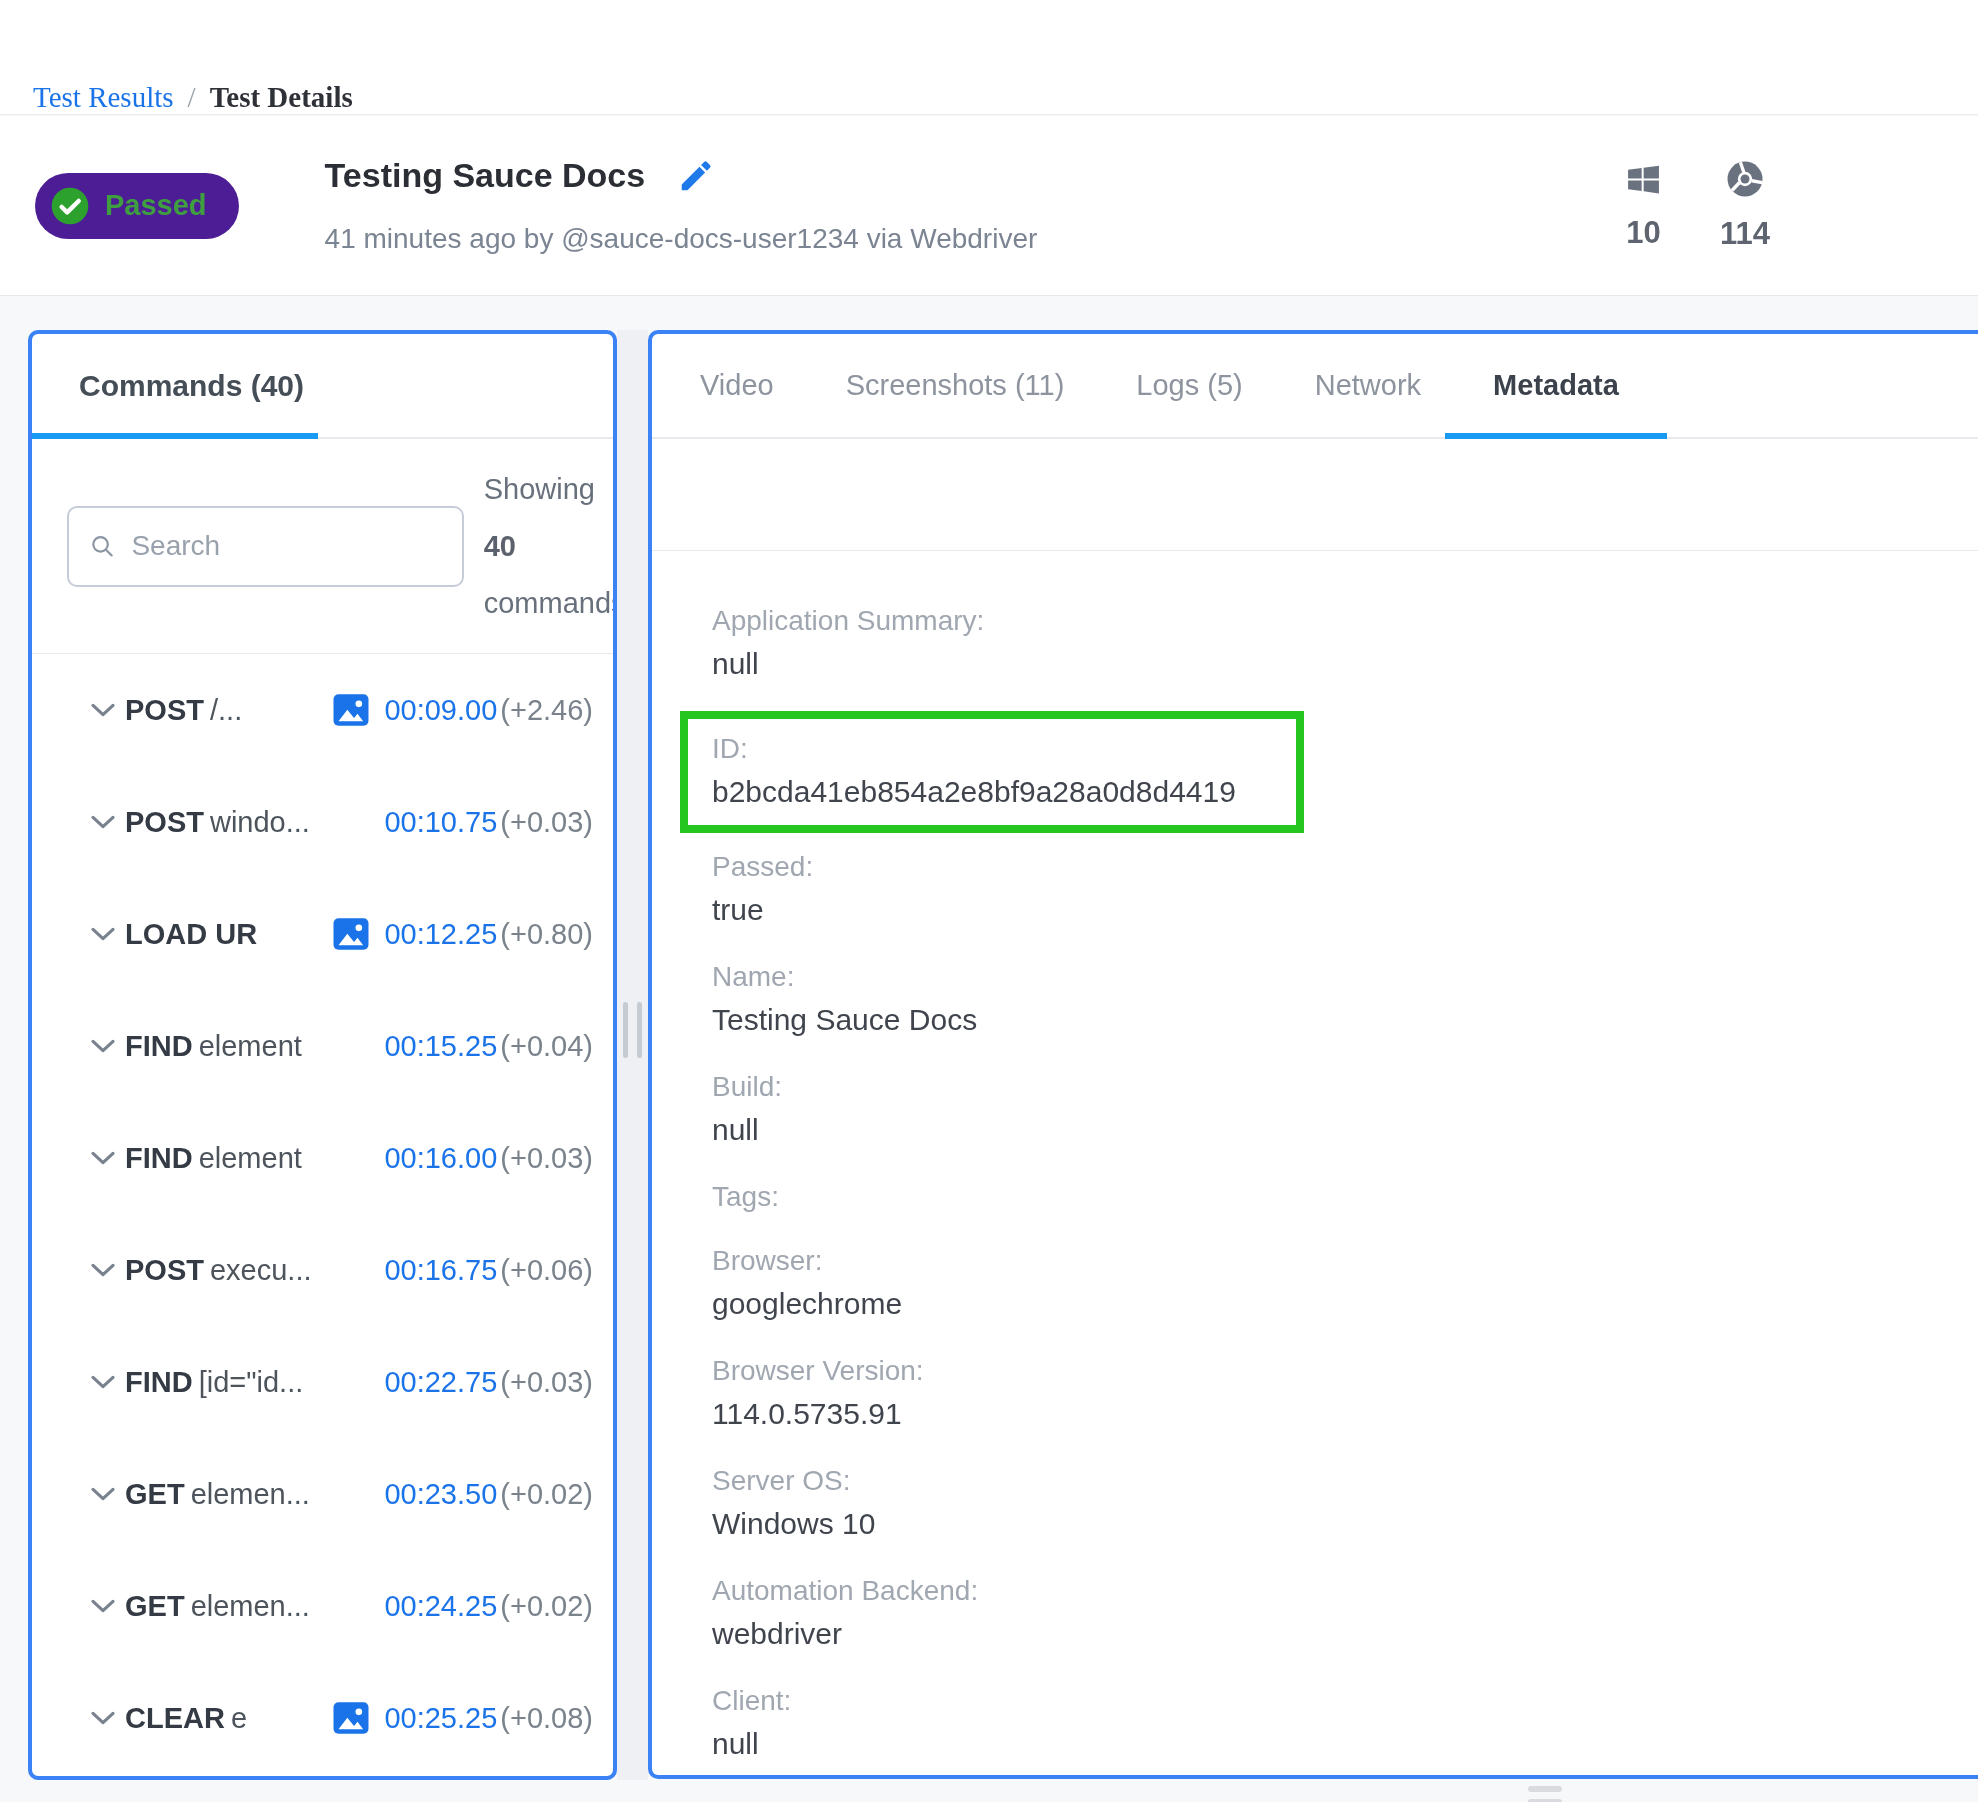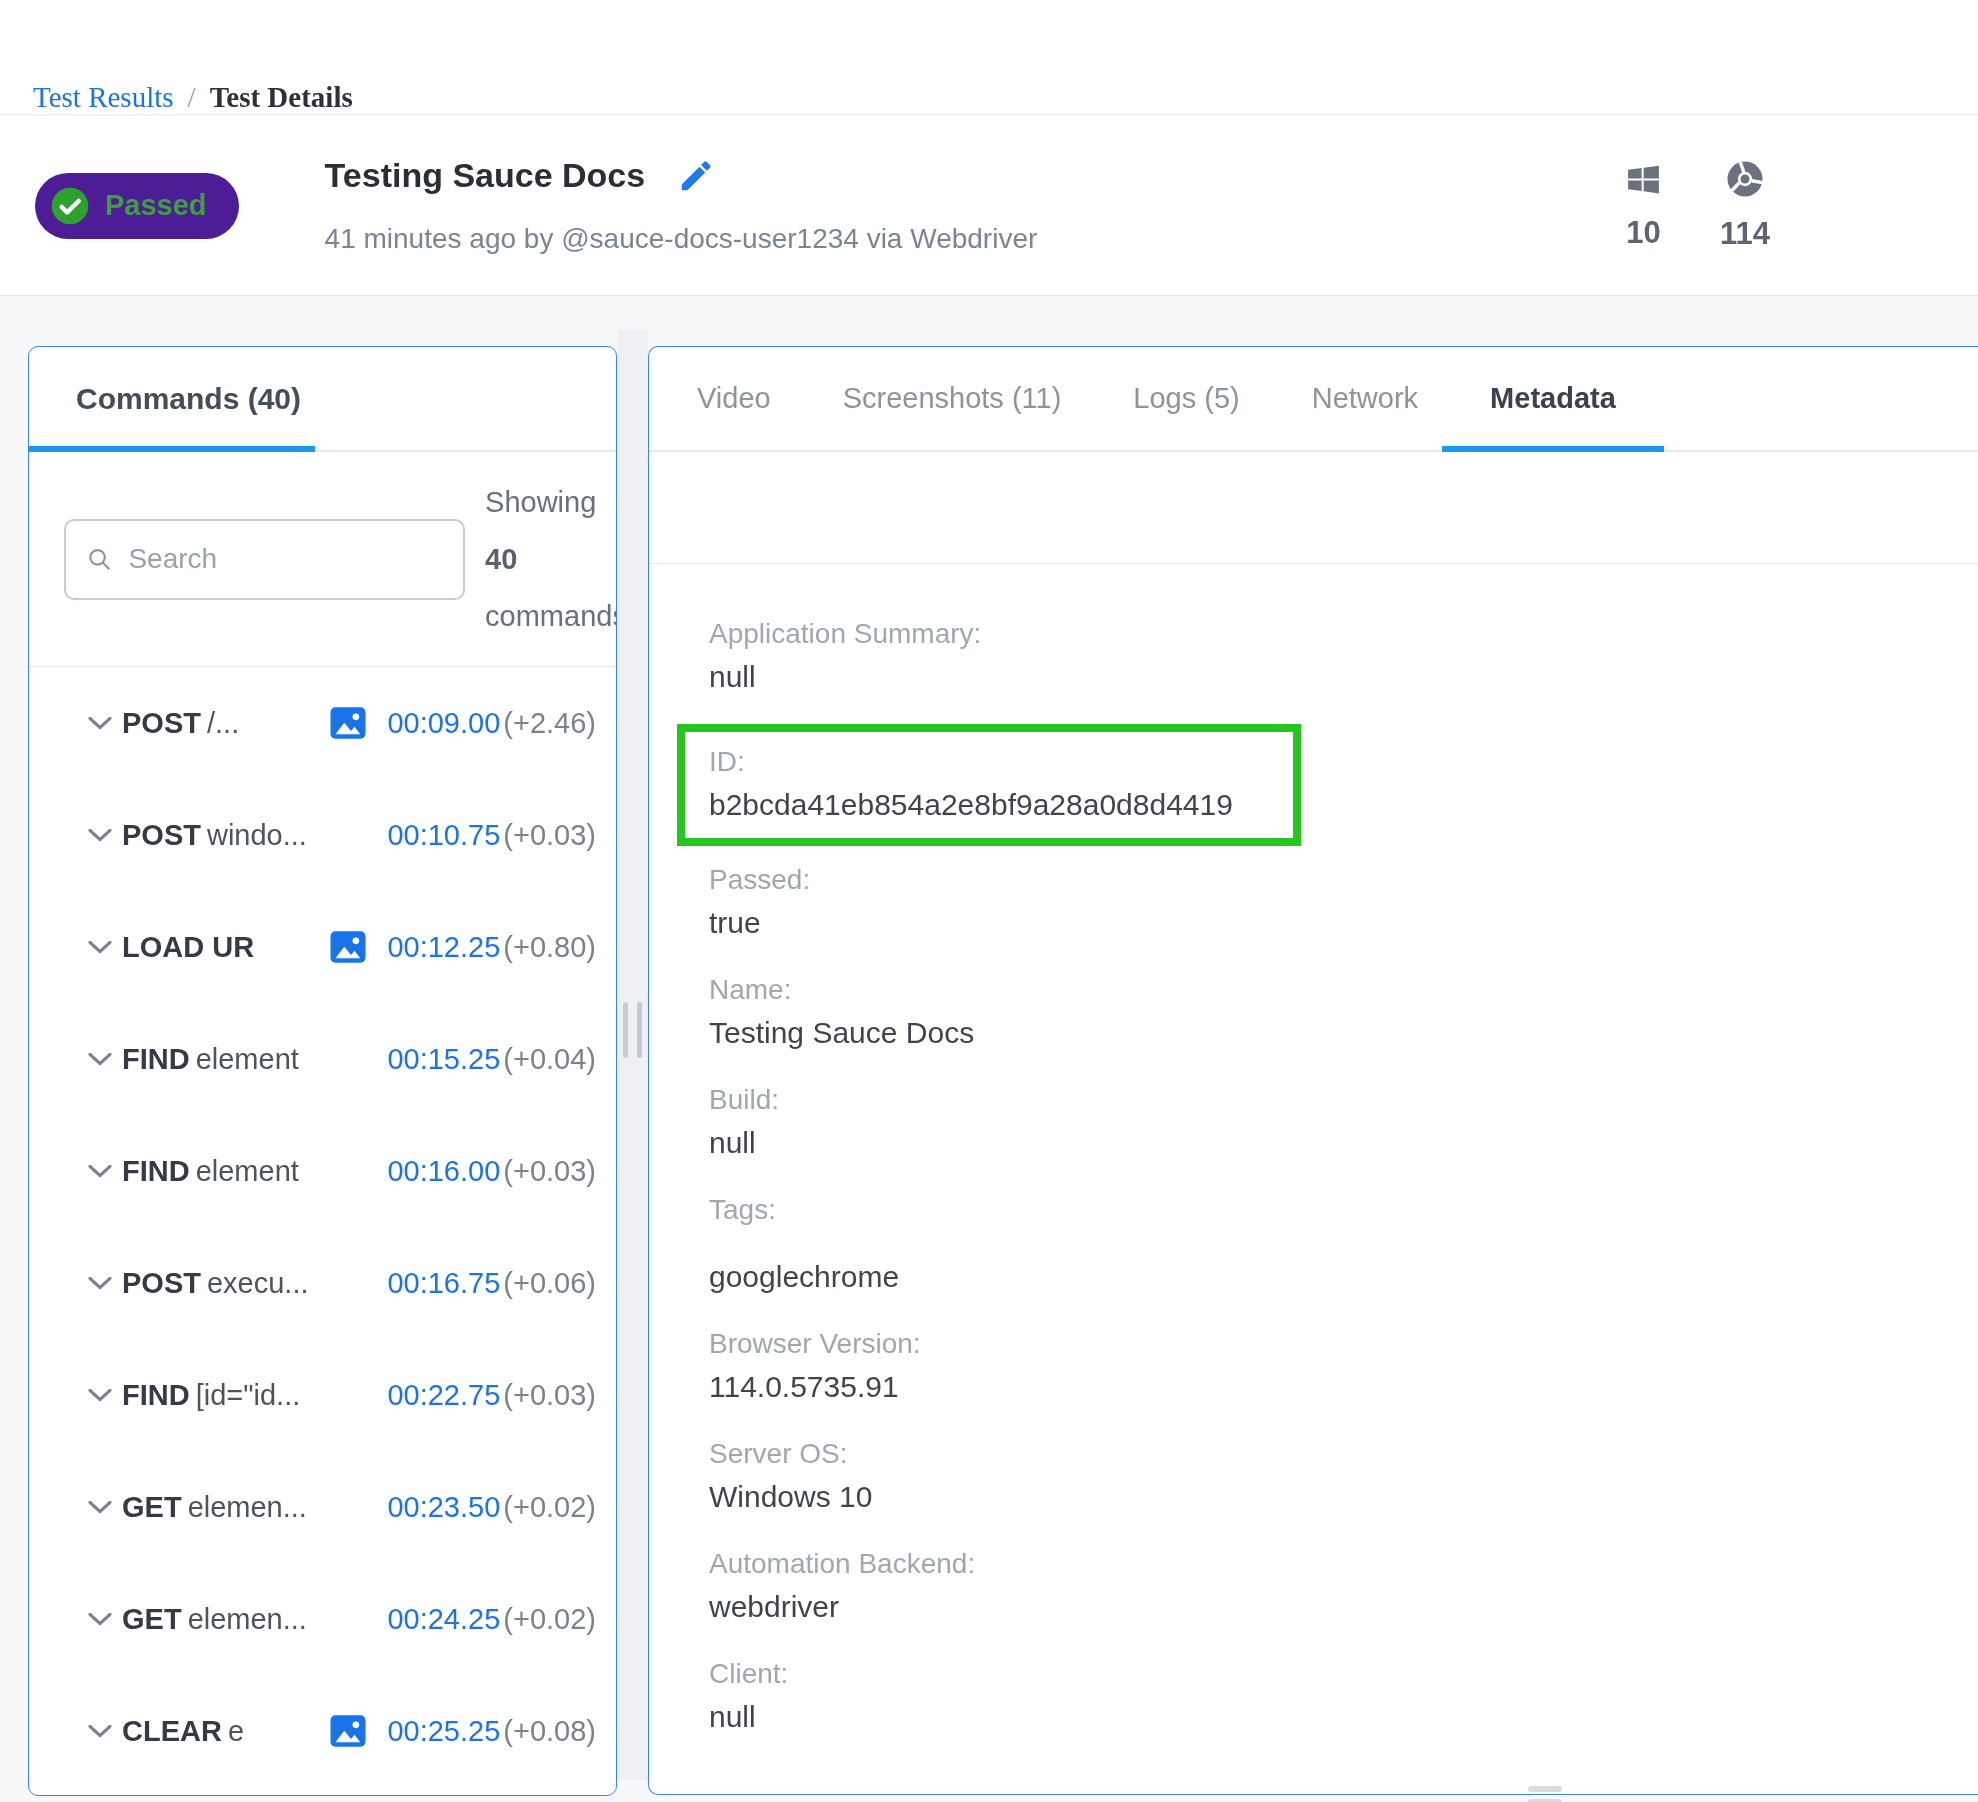--- a/index.html
+++ b/index.html
@@ -36,21 +36,21 @@
   .status-badge .label { color:#3f9e3f; font-size:29px; font-weight:bold; }
   .title-block { margin-left:86px; }
   .title-row { display:flex; align-items:center; gap:32px; }
   .test-title { font-size:34px; font-weight:bold; color:#2b2f35; }
   .subtitle { margin-top:28px; font-size:28px; color:#7b8492; }
   .env-block { margin-left:auto; padding-right:208px; display:flex; align-items:center; gap:58px; }
   .env-item { display:flex; align-items:center; gap:17px;flex-direction:column; }
   .env-num { font-size:31px; font-weight:bold; color:#5f6570; }
 
   
-  .card { background:#fff; border:1px solid #3b82f6; position:absolute; overflow:hidden;margin-top:16px; }
+  .card { background:#fff; border:4px solid #3b82f6; position:absolute; overflow:hidden; }
   .left-card  { left:28px;  top:330px; width:589px;  height:1450px; border-radius:10px; }
   .right-card { left:648px; top:330px; width:1330px; height:1449px; border-radius:10px 0 0 10px; border-right:none; }
 
   
   .gutter { position:absolute; left:617px; top:330px; width:31px; height:1450px; background:#eef0f4; }
   .gutter-handle { position:absolute; left:6px; top:672px; display:flex; gap:9px; }
   .gutter-handle i { display:block; width:5px; height:56px; background:#c6cbd2; border-radius:3px; }
 
   
   .panel-tabbar {
@@ -391,20 +391,21 @@
       <div class="meta-label">Build:</div>
       <div class="meta-value">null</div>
     </div>
 
     <div class="meta-field">
       <div class="meta-label">Tags:</div>
       <div class="meta-value"></div>
     </div>
 
     <div class="meta-field">
+      <div class="meta-label">Browser:</div>
       <div class="meta-value">googlechrome</div>
     </div>
 
     <div class="meta-field">
       <div class="meta-label">Browser Version:</div>
       <div class="meta-value">114.0.5735.91</div>
     </div>
 
     <div class="meta-field">
       <div class="meta-label">Server OS:</div>

